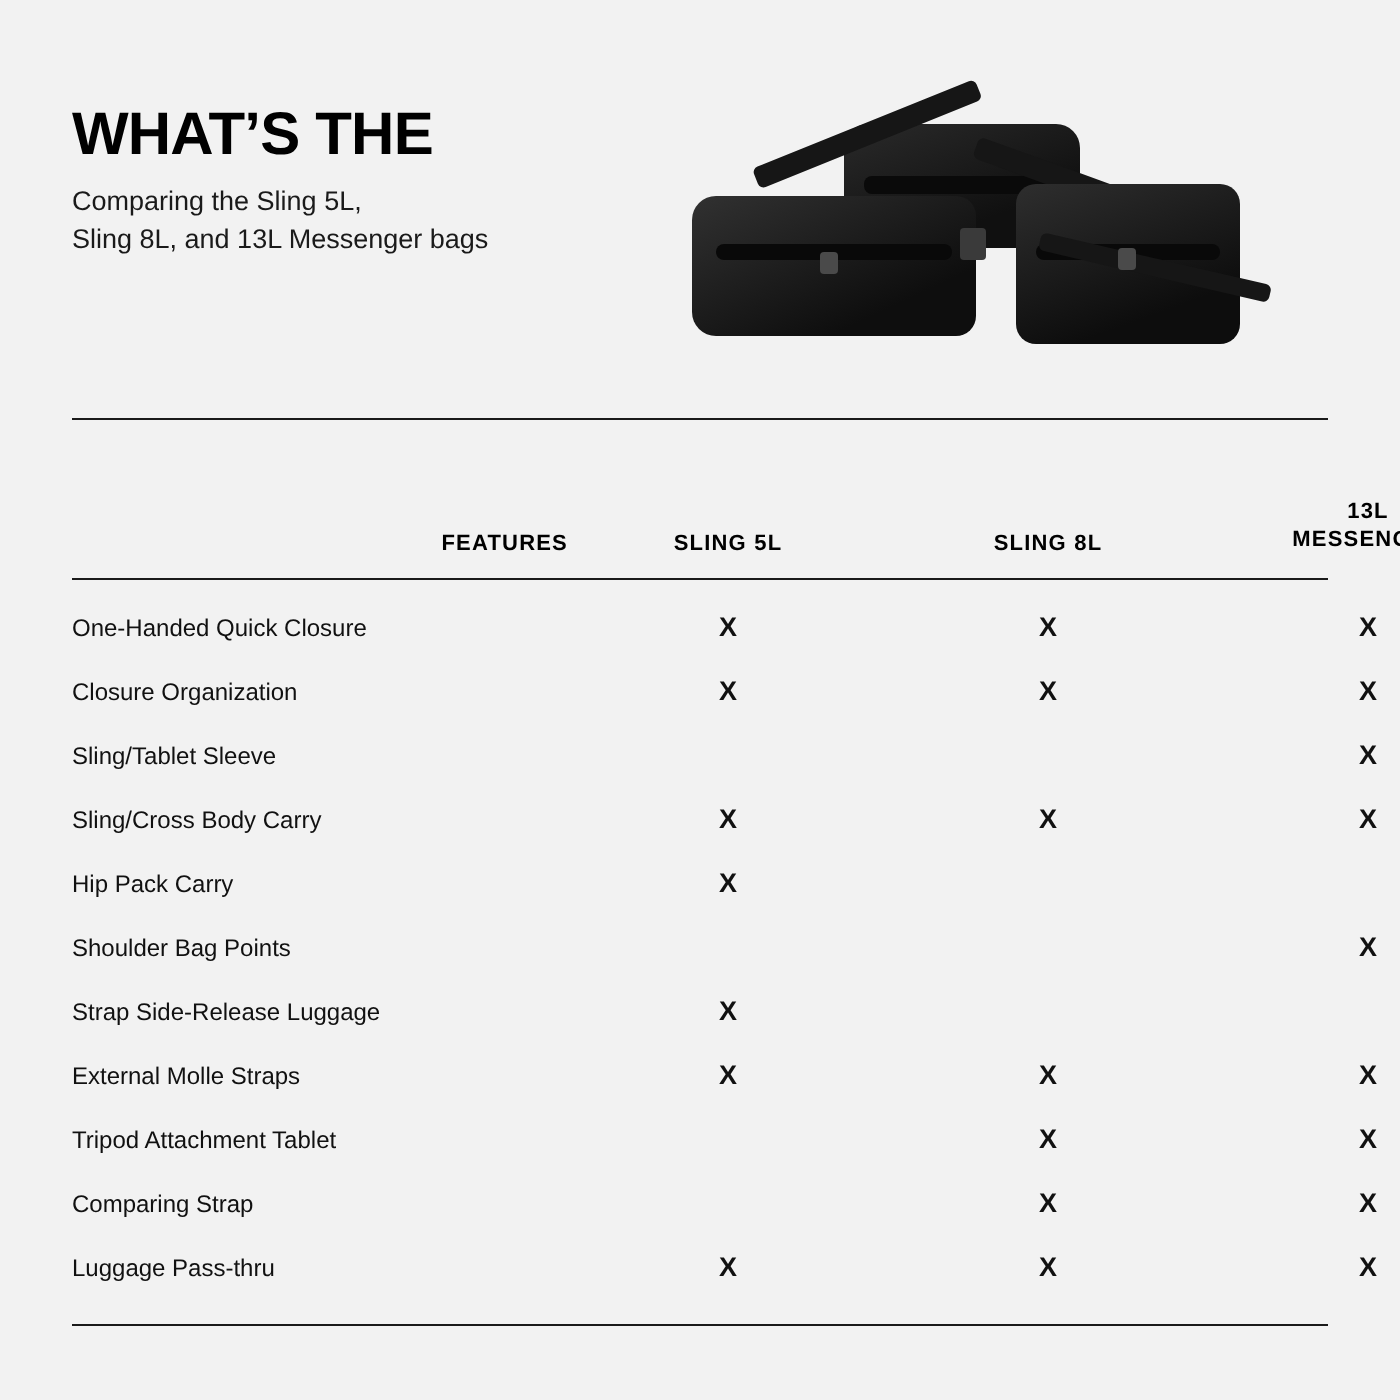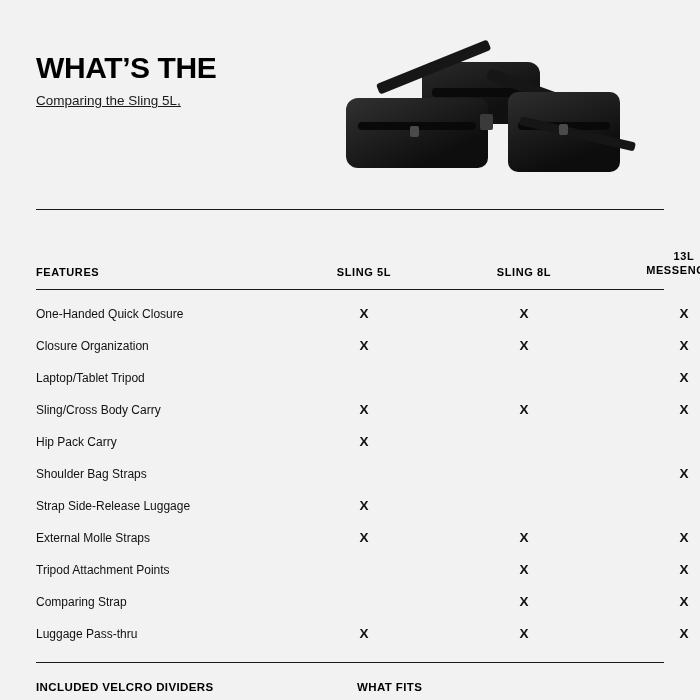--- a/index.html
+++ b/index.html
@@ -40,21 +40,20 @@
     text-transform: uppercase;
     margin: 0 0 8px 0;
     color: #000;
   }
   .subhead {
     font-size: 13.5px;
     line-height: 1.38;
     color: #1a1a1a;
     margin: 0;
     font-weight: 400;
-    text-decoration: underline;
   }
 
   
   .bags {
     position: relative;
     width: 320px;
     height: 125px;
     margin-top: 4px;
     margin-right: 6px;
   }
@@ -191,21 +190,21 @@
   .thead-row th {
     font-size: 11px;
     font-weight: bold;
     letter-spacing: 0.6px;
     text-transform: uppercase;
     padding: 12px 0 11px 0;
     vertical-align: bottom;
     color: #000;
   }
   .thead-row th.left {
-    text-align: left;
+    text-align: right;
   }
   .thead-row th.center {
     text-align: center;
   }
   .th-two-line {
     line-height: 1.25;
   }
 
   .body-row td {
     font-size: 12px;
@@ -247,20 +246,21 @@
 
 <div class="page">
 
   <div class="header">
     <div class="header-text">
       <h1 class="headline">
         <span>WHAT’S THE</span><br>
       </h1>
       <p class="subhead">
         <span>Comparing the Sling 5L,</span><br>
+        <span>Sling 8L, and 13L Messenger bags</span>
       </p>
     </div>
 
     <div class="bags">
       <div class="bag bag-rear"></div>
       <div class="strap strap-a"></div>
       <div class="strap strap-b"></div>
       <div class="bag bag-left"></div>
       <div class="bag bag-right"></div>
       <div class="strap strap-c"></div>
@@ -308,57 +308,57 @@
         <td class="mark">X</td>
         <td class="mark">X</td>
       </tr>
       <tr class="body-row">
         <td class="feature">Closure Organization</td>
         <td class="mark">X</td>
         <td class="mark">X</td>
         <td class="mark">X</td>
       </tr>
       <tr class="body-row">
-        <td class="feature">Laptop/Tablet Tripod</td>
+        <td class="feature">Sling/Tablet Sleeve</td>
         <td class="mark"></td>
         <td class="mark"></td>
         <td class="mark">X</td>
       </tr>
       <tr class="body-row">
         <td class="feature">Sling/Cross Body Carry</td>
         <td class="mark">X</td>
         <td class="mark">X</td>
         <td class="mark">X</td>
       </tr>
       <tr class="body-row">
         <td class="feature">Hip Pack Carry</td>
         <td class="mark">X</td>
         <td class="mark"></td>
         <td class="mark"></td>
       </tr>
       <tr class="body-row">
-        <td class="feature">Shoulder Bag Straps</td>
+        <td class="feature">Shoulder Bag Points</td>
         <td class="mark"></td>
         <td class="mark"></td>
         <td class="mark">X</td>
       </tr>
       <tr class="body-row">
         <td class="feature">Strap Side-Release Luggage</td>
         <td class="mark">X</td>
         <td class="mark"></td>
         <td class="mark"></td>
       </tr>
       <tr class="body-row">
         <td class="feature">External Molle Straps</td>
         <td class="mark">X</td>
         <td class="mark">X</td>
         <td class="mark">X</td>
       </tr>
       <tr class="body-row">
-        <td class="feature">Tripod Attachment Points</td>
+        <td class="feature">Tripod Attachment Tablet</td>
         <td class="mark"></td>
         <td class="mark">X</td>
         <td class="mark">X</td>
       </tr>
       <tr class="body-row">
         <td class="feature">Comparing Strap</td>
         <td class="mark"></td>
         <td class="mark">X</td>
         <td class="mark">X</td>
       </tr>
@@ -366,24 +366,14 @@
         <td class="feature">Luggage Pass-thru</td>
         <td class="mark">X</td>
         <td class="mark">X</td>
         <td class="mark">X</td>
       </tr>
     </tbody>
   </table>
 
   <div class="rule" style="margin-top:12px"></div>
 
-  <div class="footer">
-    <div class="footer-col">
-      <div class="footer-title">INCLUDED VELCRO DIVIDERS</div>
-
-    </div>
-    <div class="footer-col right">
-      <div class="footer-title">WHAT FITS</div>
-
-    </div>
-  </div>
 
 </div>
 
 </body></html>

